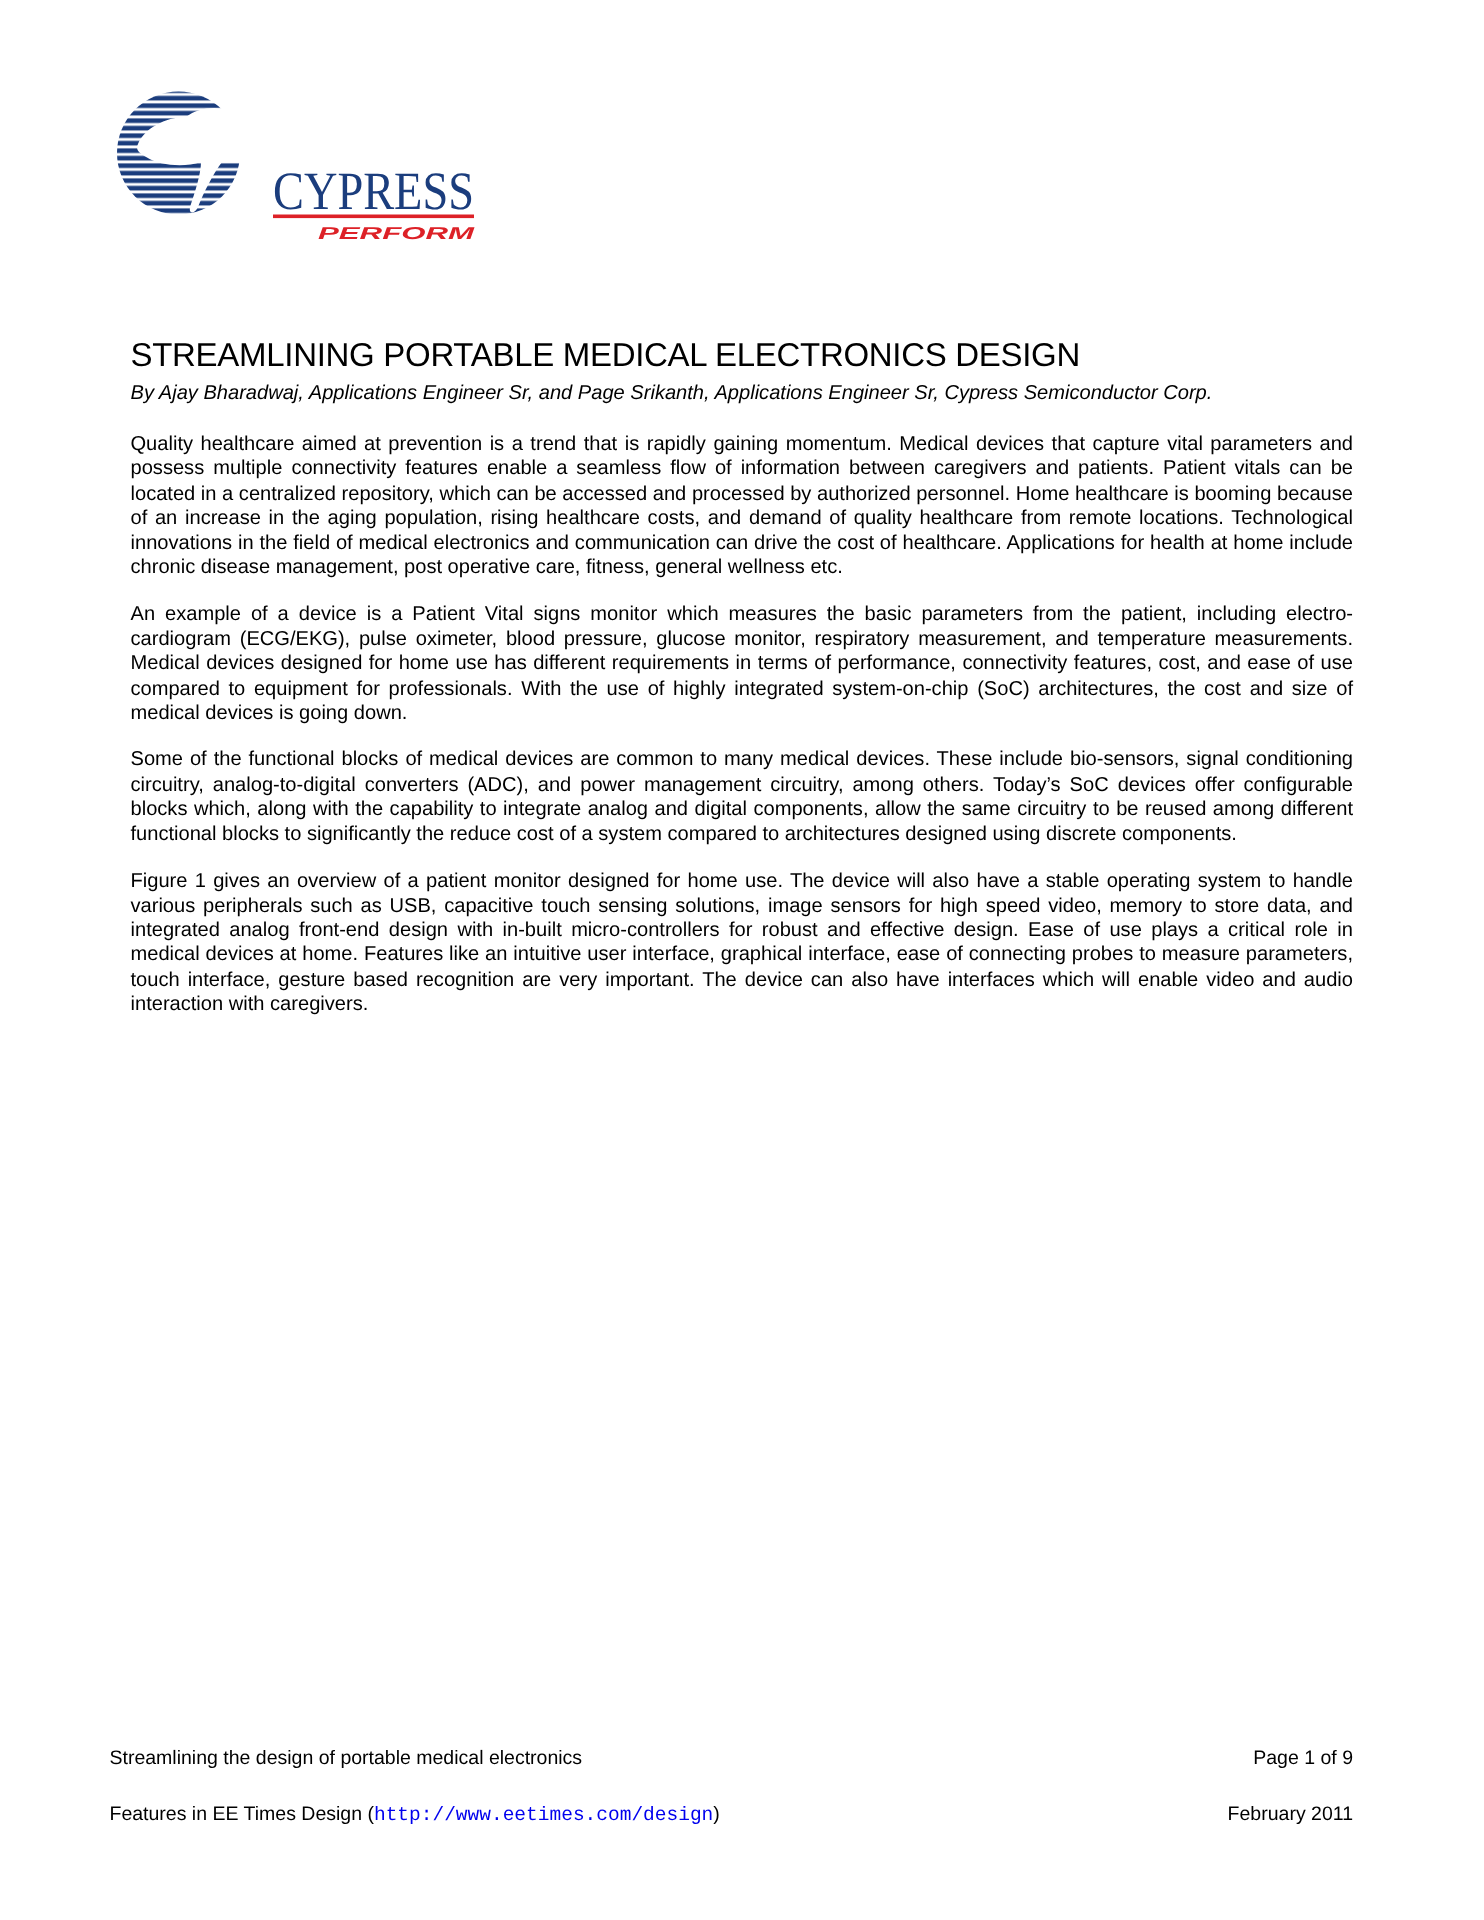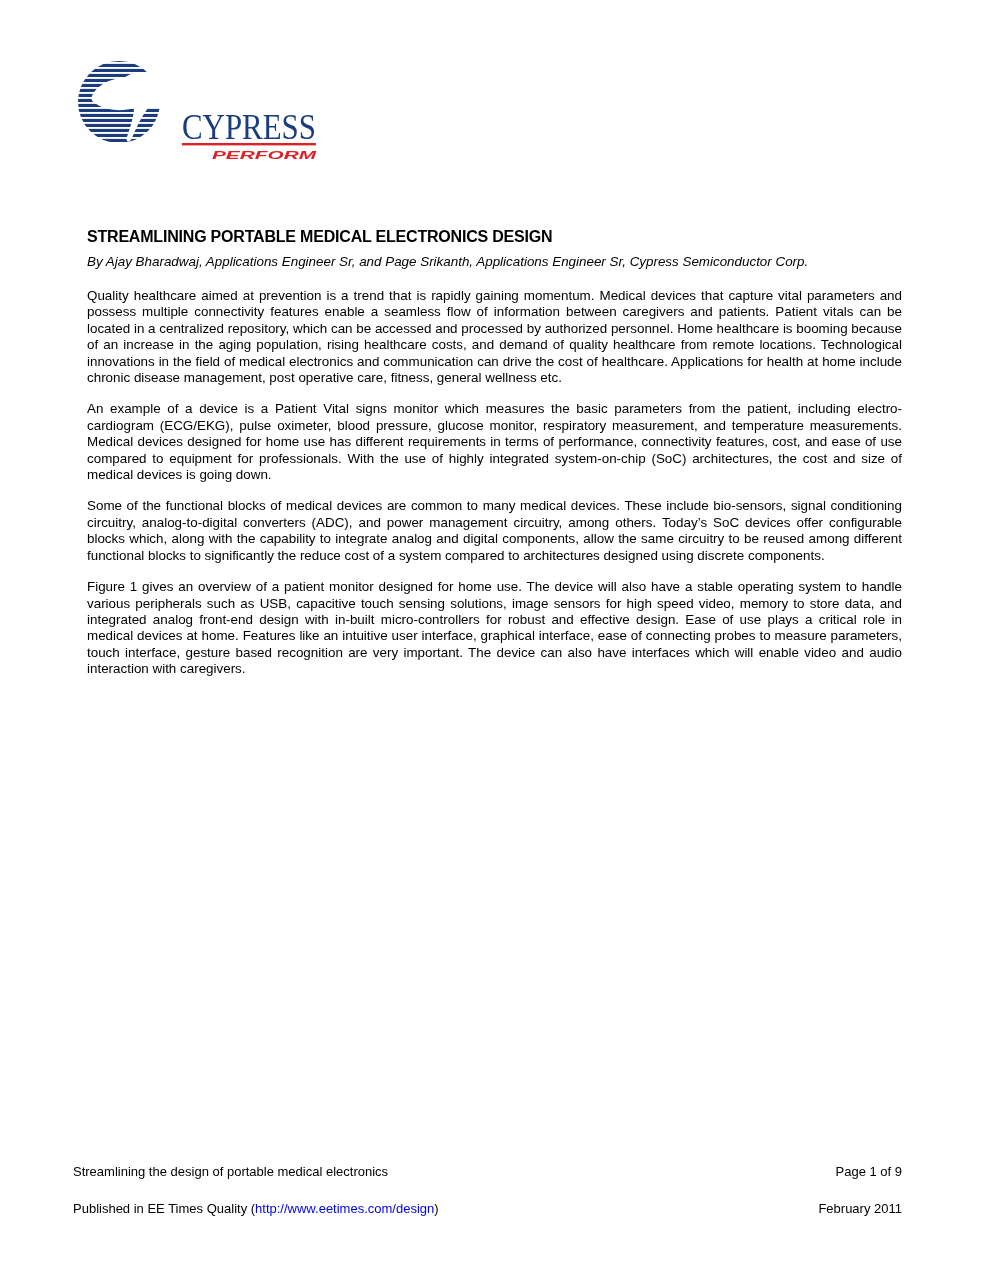--- a/index.html
+++ b/index.html
@@ -17,22 +17,22 @@
     left: 76px;
     top: 58px;
   }
   .content {
     position: absolute;
     left: 87px;
     right: 87px;
     top: 224px;
   }
   .title {
-    font-size: 16px;
-    font-weight: bold;
+    font-size: 22px;
+    font-weight: normal;
     letter-spacing: -0.2px;
     margin: 0 0 5px 0;
     line-height: 25px;
   }
   .byline {
     font-style: italic;
     font-size: 13.4px;
     line-height: 16px;
     margin: 0 0 18px 0;
   }
@@ -53,20 +53,21 @@
   .frow {
     display: flex;
     justify-content: space-between;
     align-items: baseline;
     margin-bottom: 21px;
   }
   .link {
     color: var(--link_blue, #0000EE);
     text-decoration: none;
     cursor: pointer;
+    font-family: Liberation Mono, monospace;
   }
   svg text { user-select: none; }
 </style>
 </head>
 <body>
 
 <div class="page">
 
   <svg class="logo" width="245" height="106" viewBox="0 0 245 106" aria-hidden="true">
     <defs>
@@ -109,18 +110,18 @@
     <p class="body-par">Some of the functional blocks of medical devices are common to many medical devices.  These include bio-sensors, signal conditioning circuitry, analog-to-digital converters (ADC), and power management circuitry, among others. Today’s SoC devices offer configurable blocks which, along with the capability to integrate analog and digital components, allow the same circuitry to be reused among different functional blocks to significantly the reduce cost of a system compared to architectures designed using discrete components.</p>
     <p class="body-par">Figure 1 gives an overview of a patient monitor designed for home use. The device will also have a stable operating system to handle various peripherals such as USB, capacitive touch sensing solutions, image sensors for high speed video, memory to store data, and integrated analog front-end design with in-built micro-controllers for robust and effective design. Ease of use plays a critical role in medical devices at home. Features like an intuitive user interface, graphical interface, ease of connecting probes to measure parameters, touch interface, gesture based recognition are very important. The device can also have interfaces which will enable video and audio interaction with caregivers.</p>
   </main>
 
   <footer class="footer">
     <div class="frow">
       <span>Streamlining the design of portable medical electronics</span>
       <span>Page 1 of 9</span>
     </div>
     <div class="frow">
-      <span><span>Published in EE Times Quality (</span><a class="link">http://www.eetimes.com/design</a><span>)</span></span>
+      <span><span>Features in EE Times Design (</span><a class="link">http://www.eetimes.com/design</a><span>)</span></span>
       <span>February 2011</span>
     </div>
   </footer>
 
 </div>
 
 </body></html>

